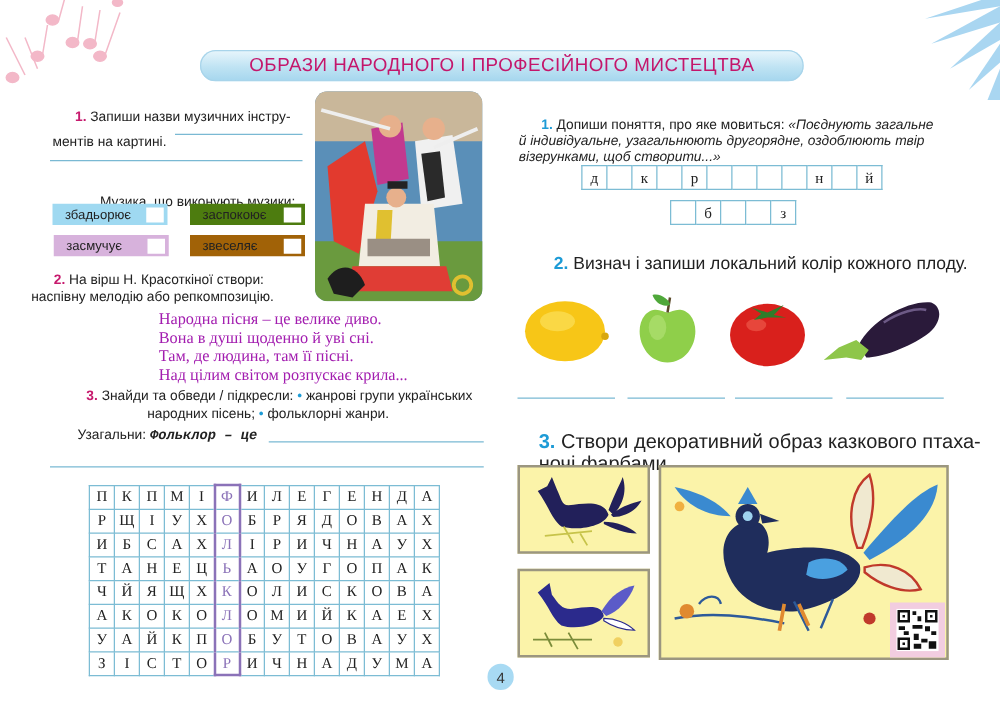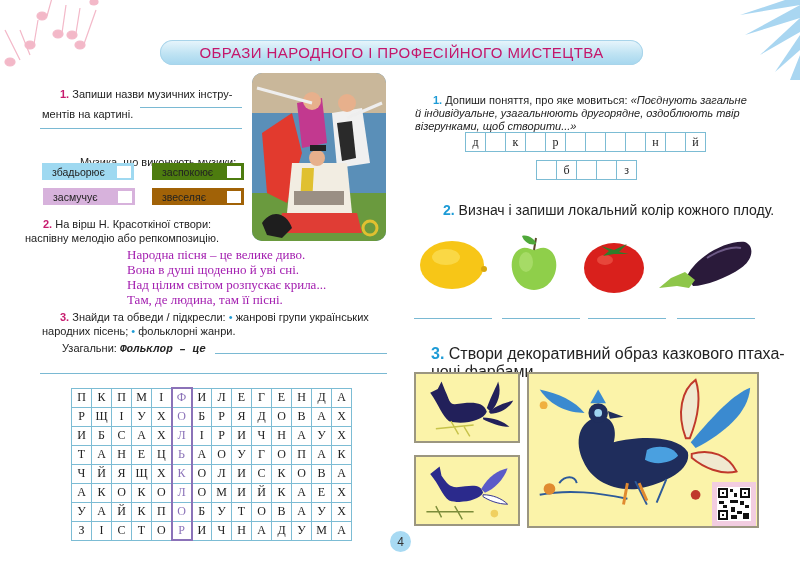--- a/index.html
+++ b/index.html
@@ -34,21 +34,21 @@
   .m2 { left: 152px; top: 163px; background: #4d7c0f; }
   .m3 { left: 43px; top: 188px; background: #d7b2dc; }
   .m4 { left: 152px; top: 188px; background: #a16207; }
 
   .painting { position: absolute; left: 252px; top: 73px; width: 134px; height: 168px; border-radius: 10px; overflow: hidden; }
 
   .t2 { position: absolute; left: 25px; top: 217px; width: 200px; font-size: 11px; line-height: 14px; }
   .t2 .indent { padding-left: 18px; }
   .poem { position: absolute; left: 88px; top: 247px; font-family: "Liberation Serif", serif; font-size: 13px; line-height: 15px; color: #a21caf; margin-left: 39px; }
 
-  .t3 { position: absolute; left: 42px; top: 310px; width: 345px; font-size: 11px; line-height: 14px; }
+  .t3 { position: absolute; left: 42px; top: 310px; width: 345px; font-size: 11px; line-height: 14px; text-align: center; }
   .t3 .indent { padding-left: 18px; }
   .dot { color: #1d9bd6; }
   .gen { position: absolute; left: 62px; top: 342px; font-size: 11px; }
   .gen i { font-family: Liberation Mono, monospace; font-weight: bold; font-size: 11px; }
   .l3a { position: absolute; left: 215px; top: 353px; width: 172px; }
   .l3b { position: absolute; left: 40px; top: 373px; width: 347px; }
 
   .grid { position: absolute; left: 71px; top: 387px; border-collapse: collapse; font-family: "Liberation Serif", serif; }
   .grid td { width: 20px; height: 19px; border: 1px solid #7cbcd4; text-align: center; font-size: 12px; color: #222; }
   .grid td.hl { color: #8b72b8; border-left: 2px solid #8b72b8; border-right: 2px solid #8b72b8; }
@@ -154,22 +154,22 @@
   <circle cx="118" cy="155" r="7" fill="none" stroke="#e0c030" stroke-width="3"></circle>
 </svg>
 
 <div class="t2">
   <div class="indent"><span class="num-pink">2.</span> <span>На вірш Н. Красоткіної створи:</span></div>
   <div>наспівну мелодію або репкомпозицію.</div>
 </div>
 <div class="poem">
   <div>Народна пісня – це велике диво.</div>
   <div>Вона в душі щоденно й уві сні.</div>
+  <div>Там, де людина, там її пісні.</div>
   <div>Над цілим світом розпускає крила...</div>
-  <div>Там, де людина, там її пісні.</div>
 </div>
 
 <div class="t3">
   <div class="indent"><span class="num-pink">3.</span> <span>Знайди та обведи / підкресли:</span> <span class="dot">•</span> <span>жанрові групи українських</span></div>
   <div><span>народних пісень;</span> <span class="dot">•</span> <span>фольклорні жанри.</span></div>
 </div>
 <div class="gen"><span>Узагальни:</span> <i>Фольклор – це</i></div>
 <div class="line l3a"></div>
 <div class="line l3b"></div>
 

